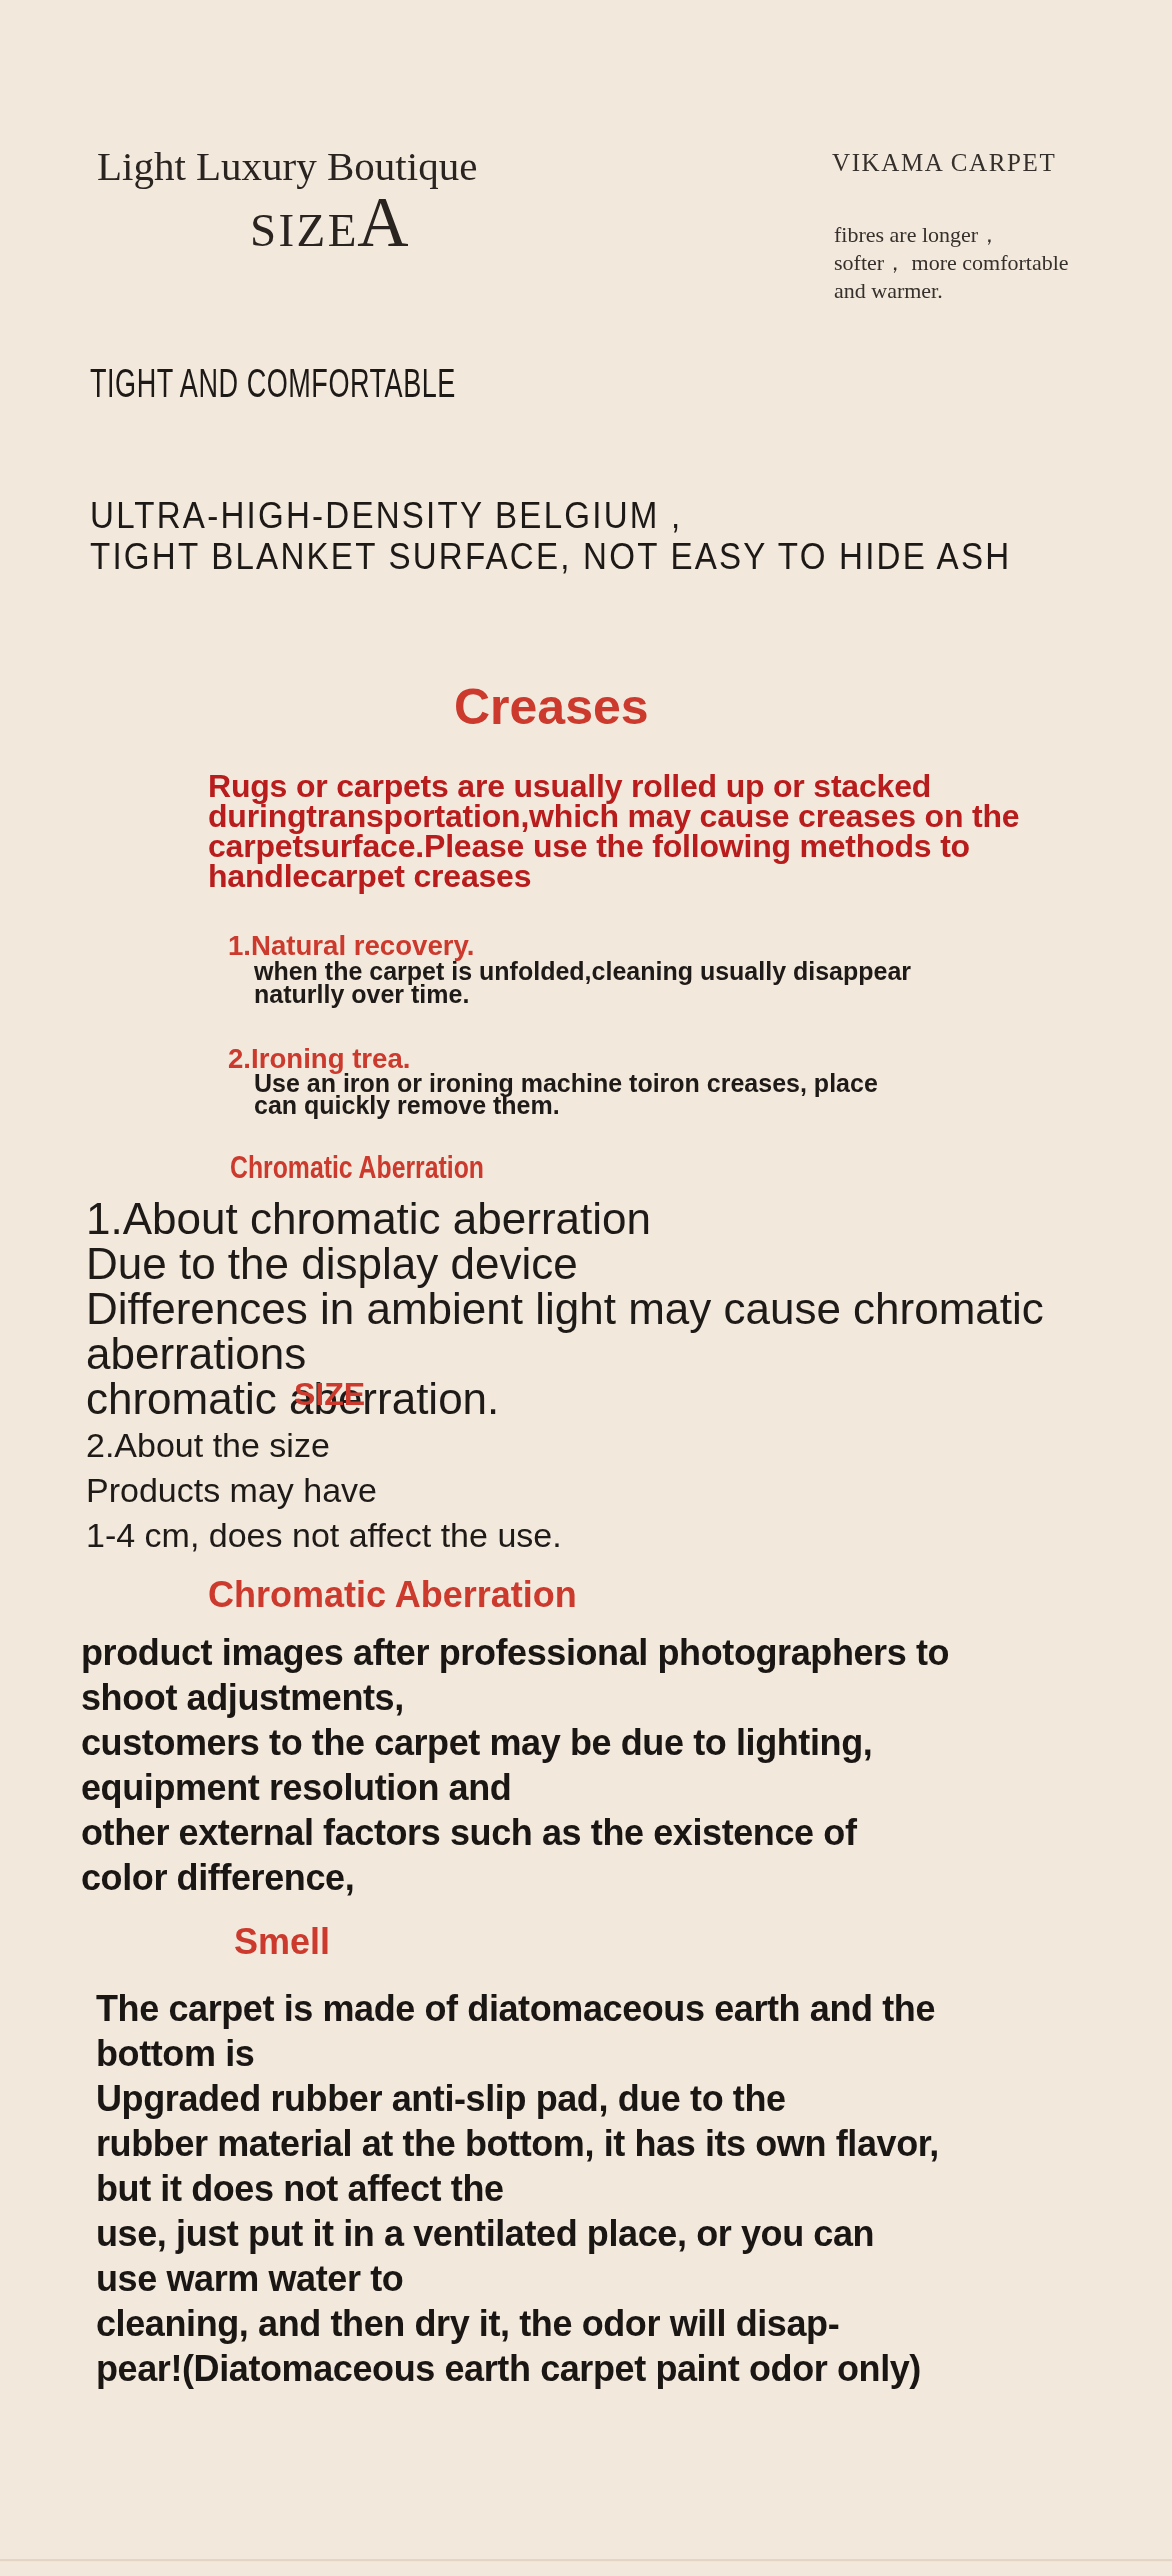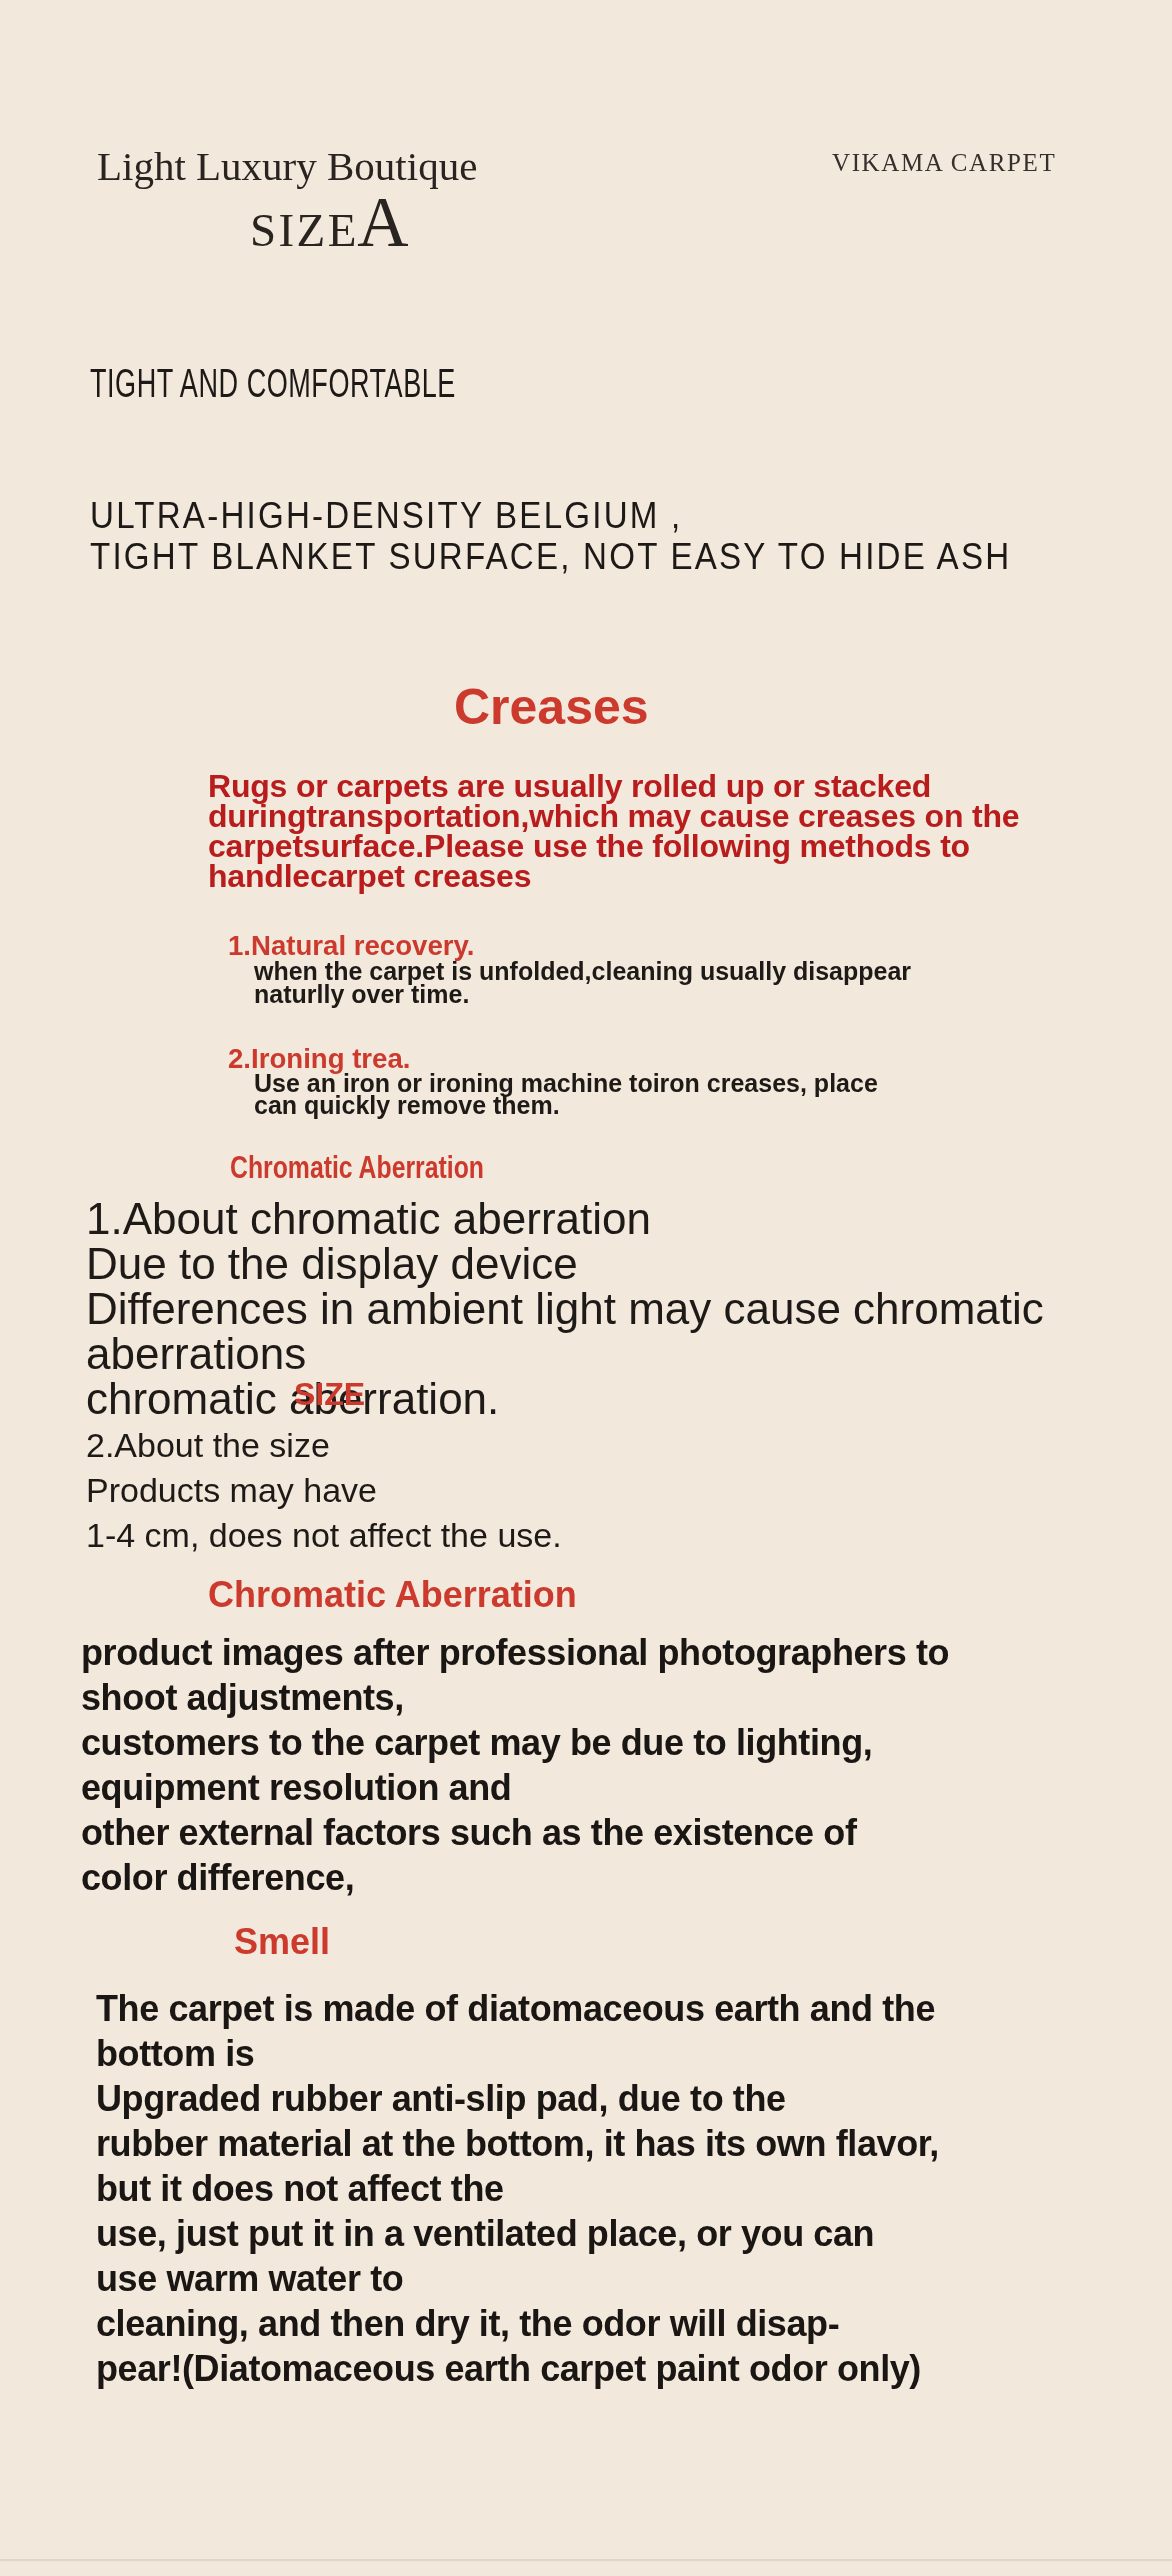--- a/index.html
+++ b/index.html
@@ -53,20 +53,23 @@
 
 <div class="canvas">
 
   <div class="abs serif brand-line1">Light Luxury Boutique</div>
   <div class="abs serif brand-row">
     <span class="brand-word">SIZE</span>
     <span class="brand-bigA">A</span>
   </div>
 
   <div class="abs serif right-title">VIKAMA CARPET</div>
+  <div class="abs serif right-tagline pre">fibres are longer，
+softer， more comfortable
+and warmer.</div>
 
   <div class="abs headline condensed">TIGHT AND COMFORTABLE</div>
   <div class="abs subhead condensed pre">ULTRA-HIGH-DENSITY BELGIUM ,
 TIGHT BLANKET SURFACE, NOT EASY TO HIDE ASH</div>
 
   <div class="abs red creases-title">Creases</div>
   <div class="abs creases-body pre">Rugs or carpets are usually rolled up or stacked
 duringtransportation,which may cause creases on the
 carpetsurface.Please use the following methods to
 handlecarpet creases</div>

